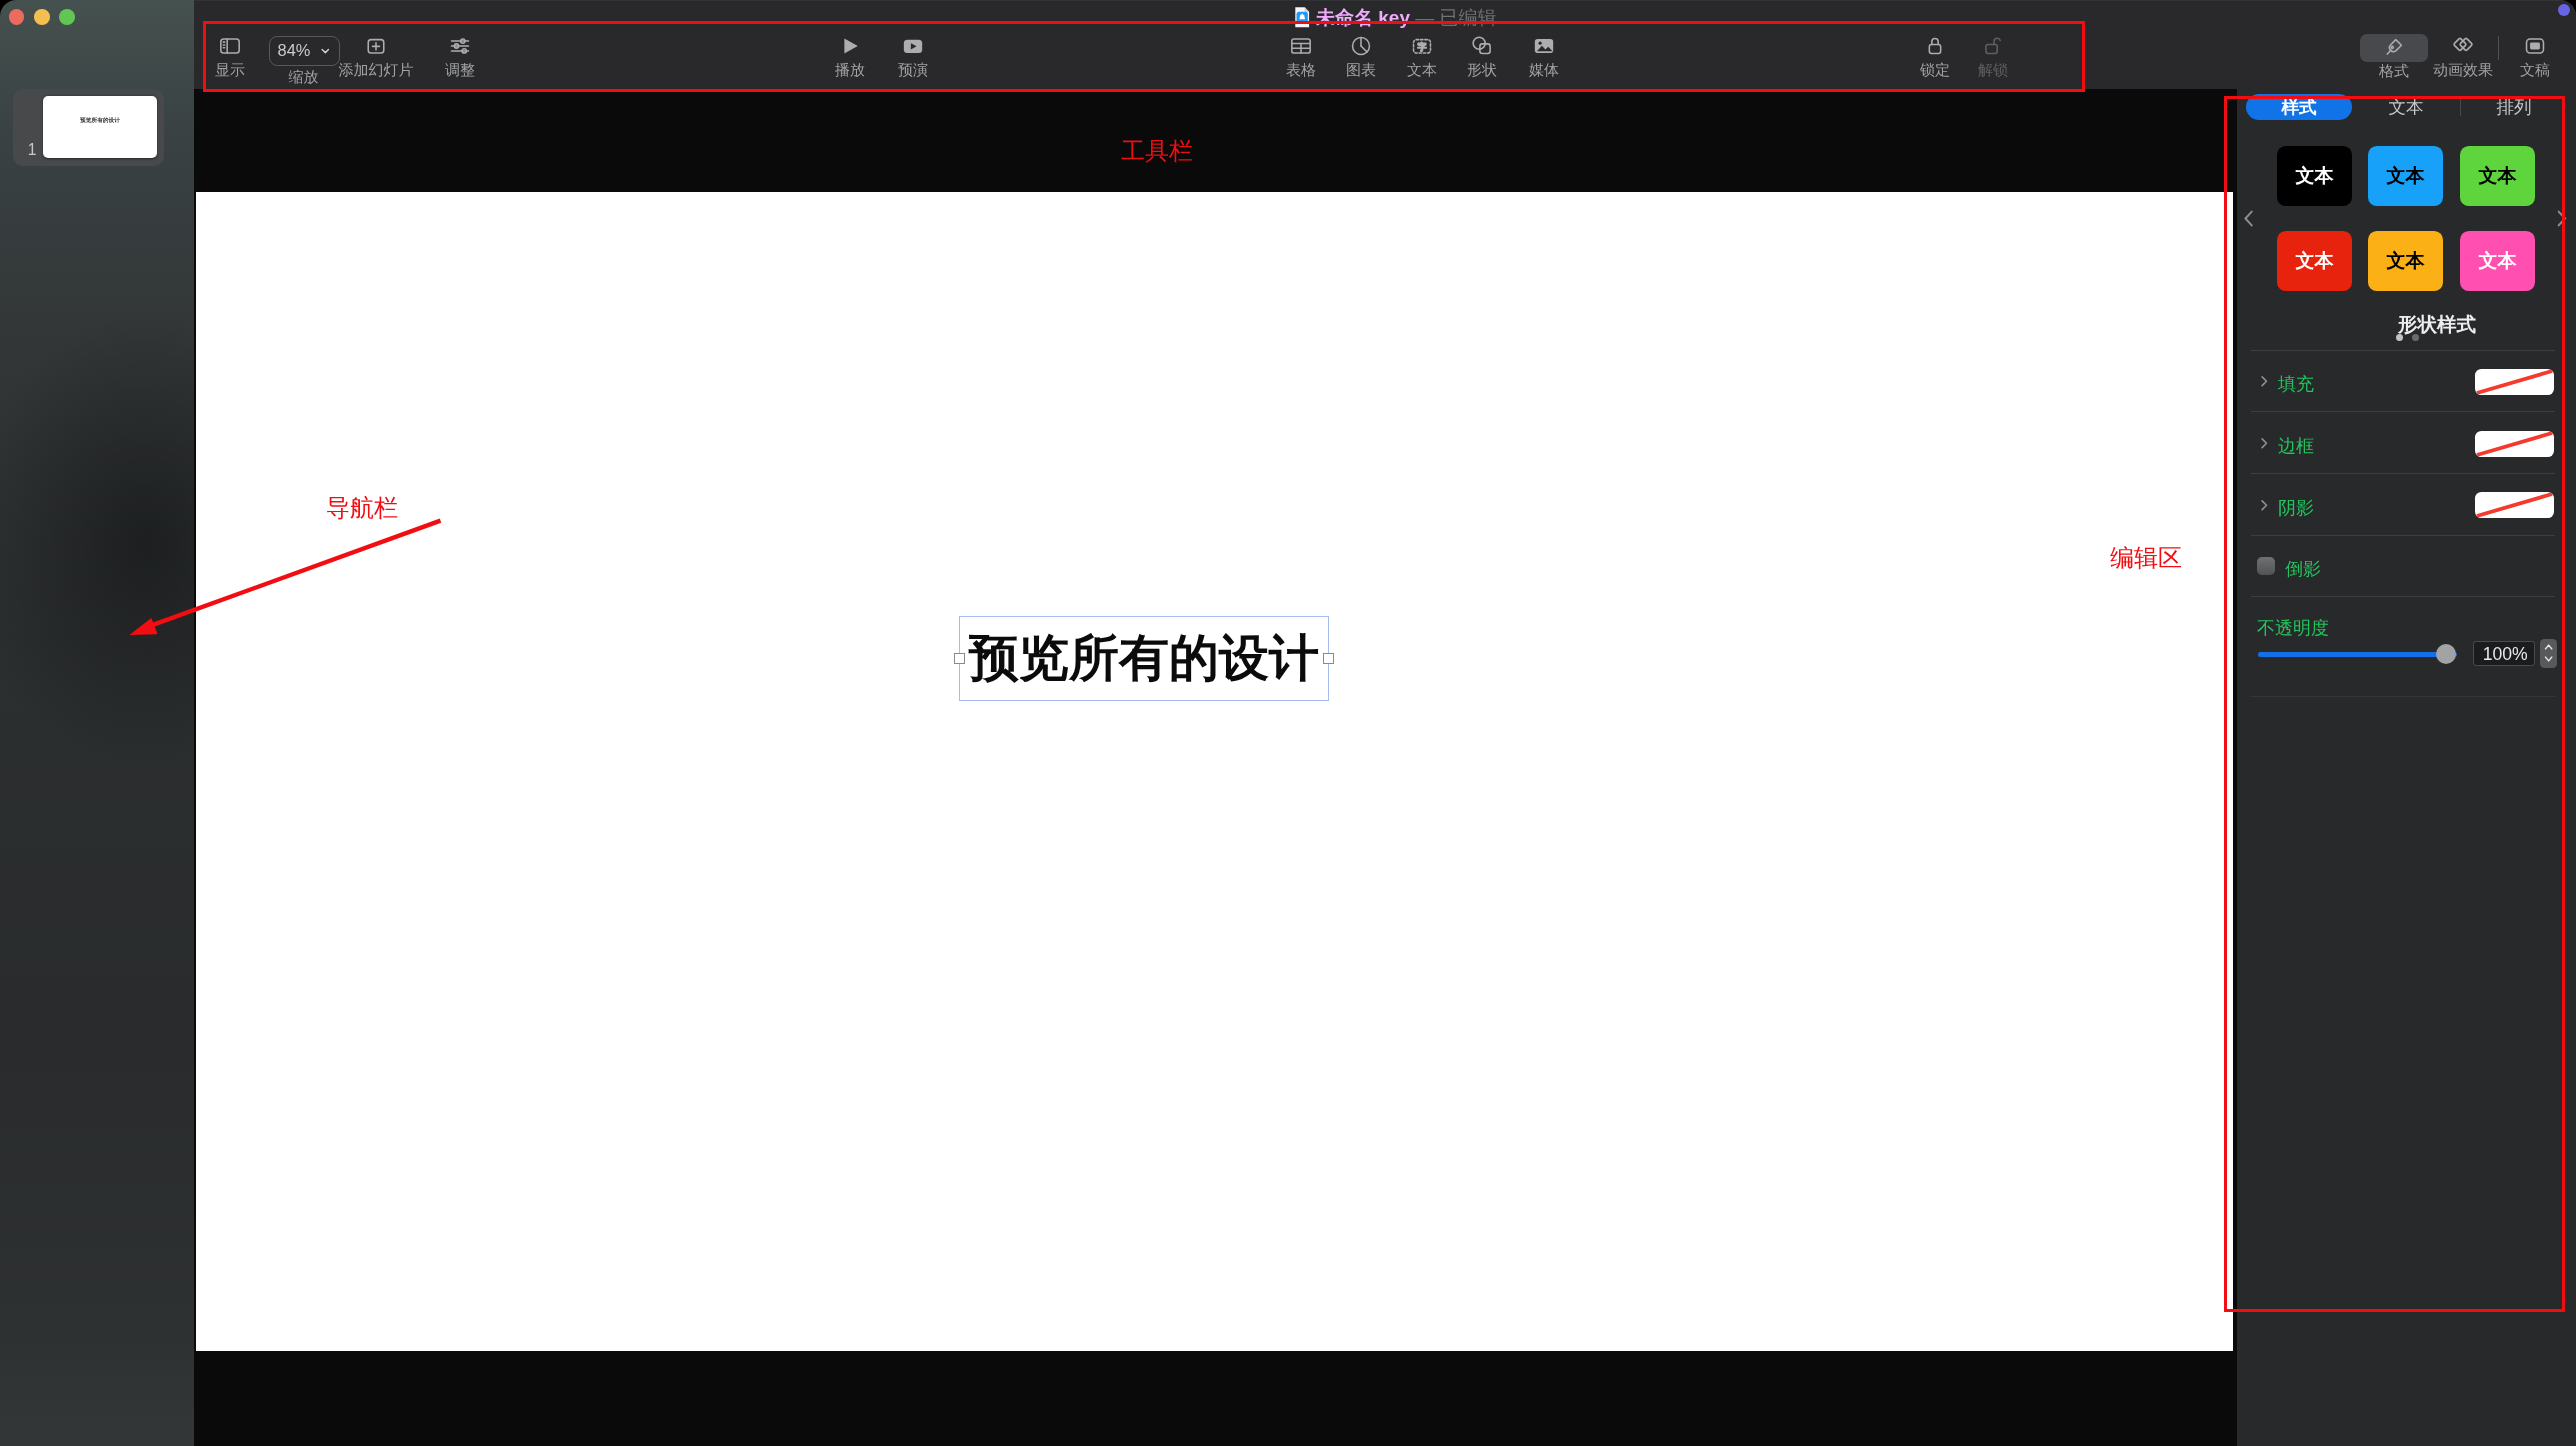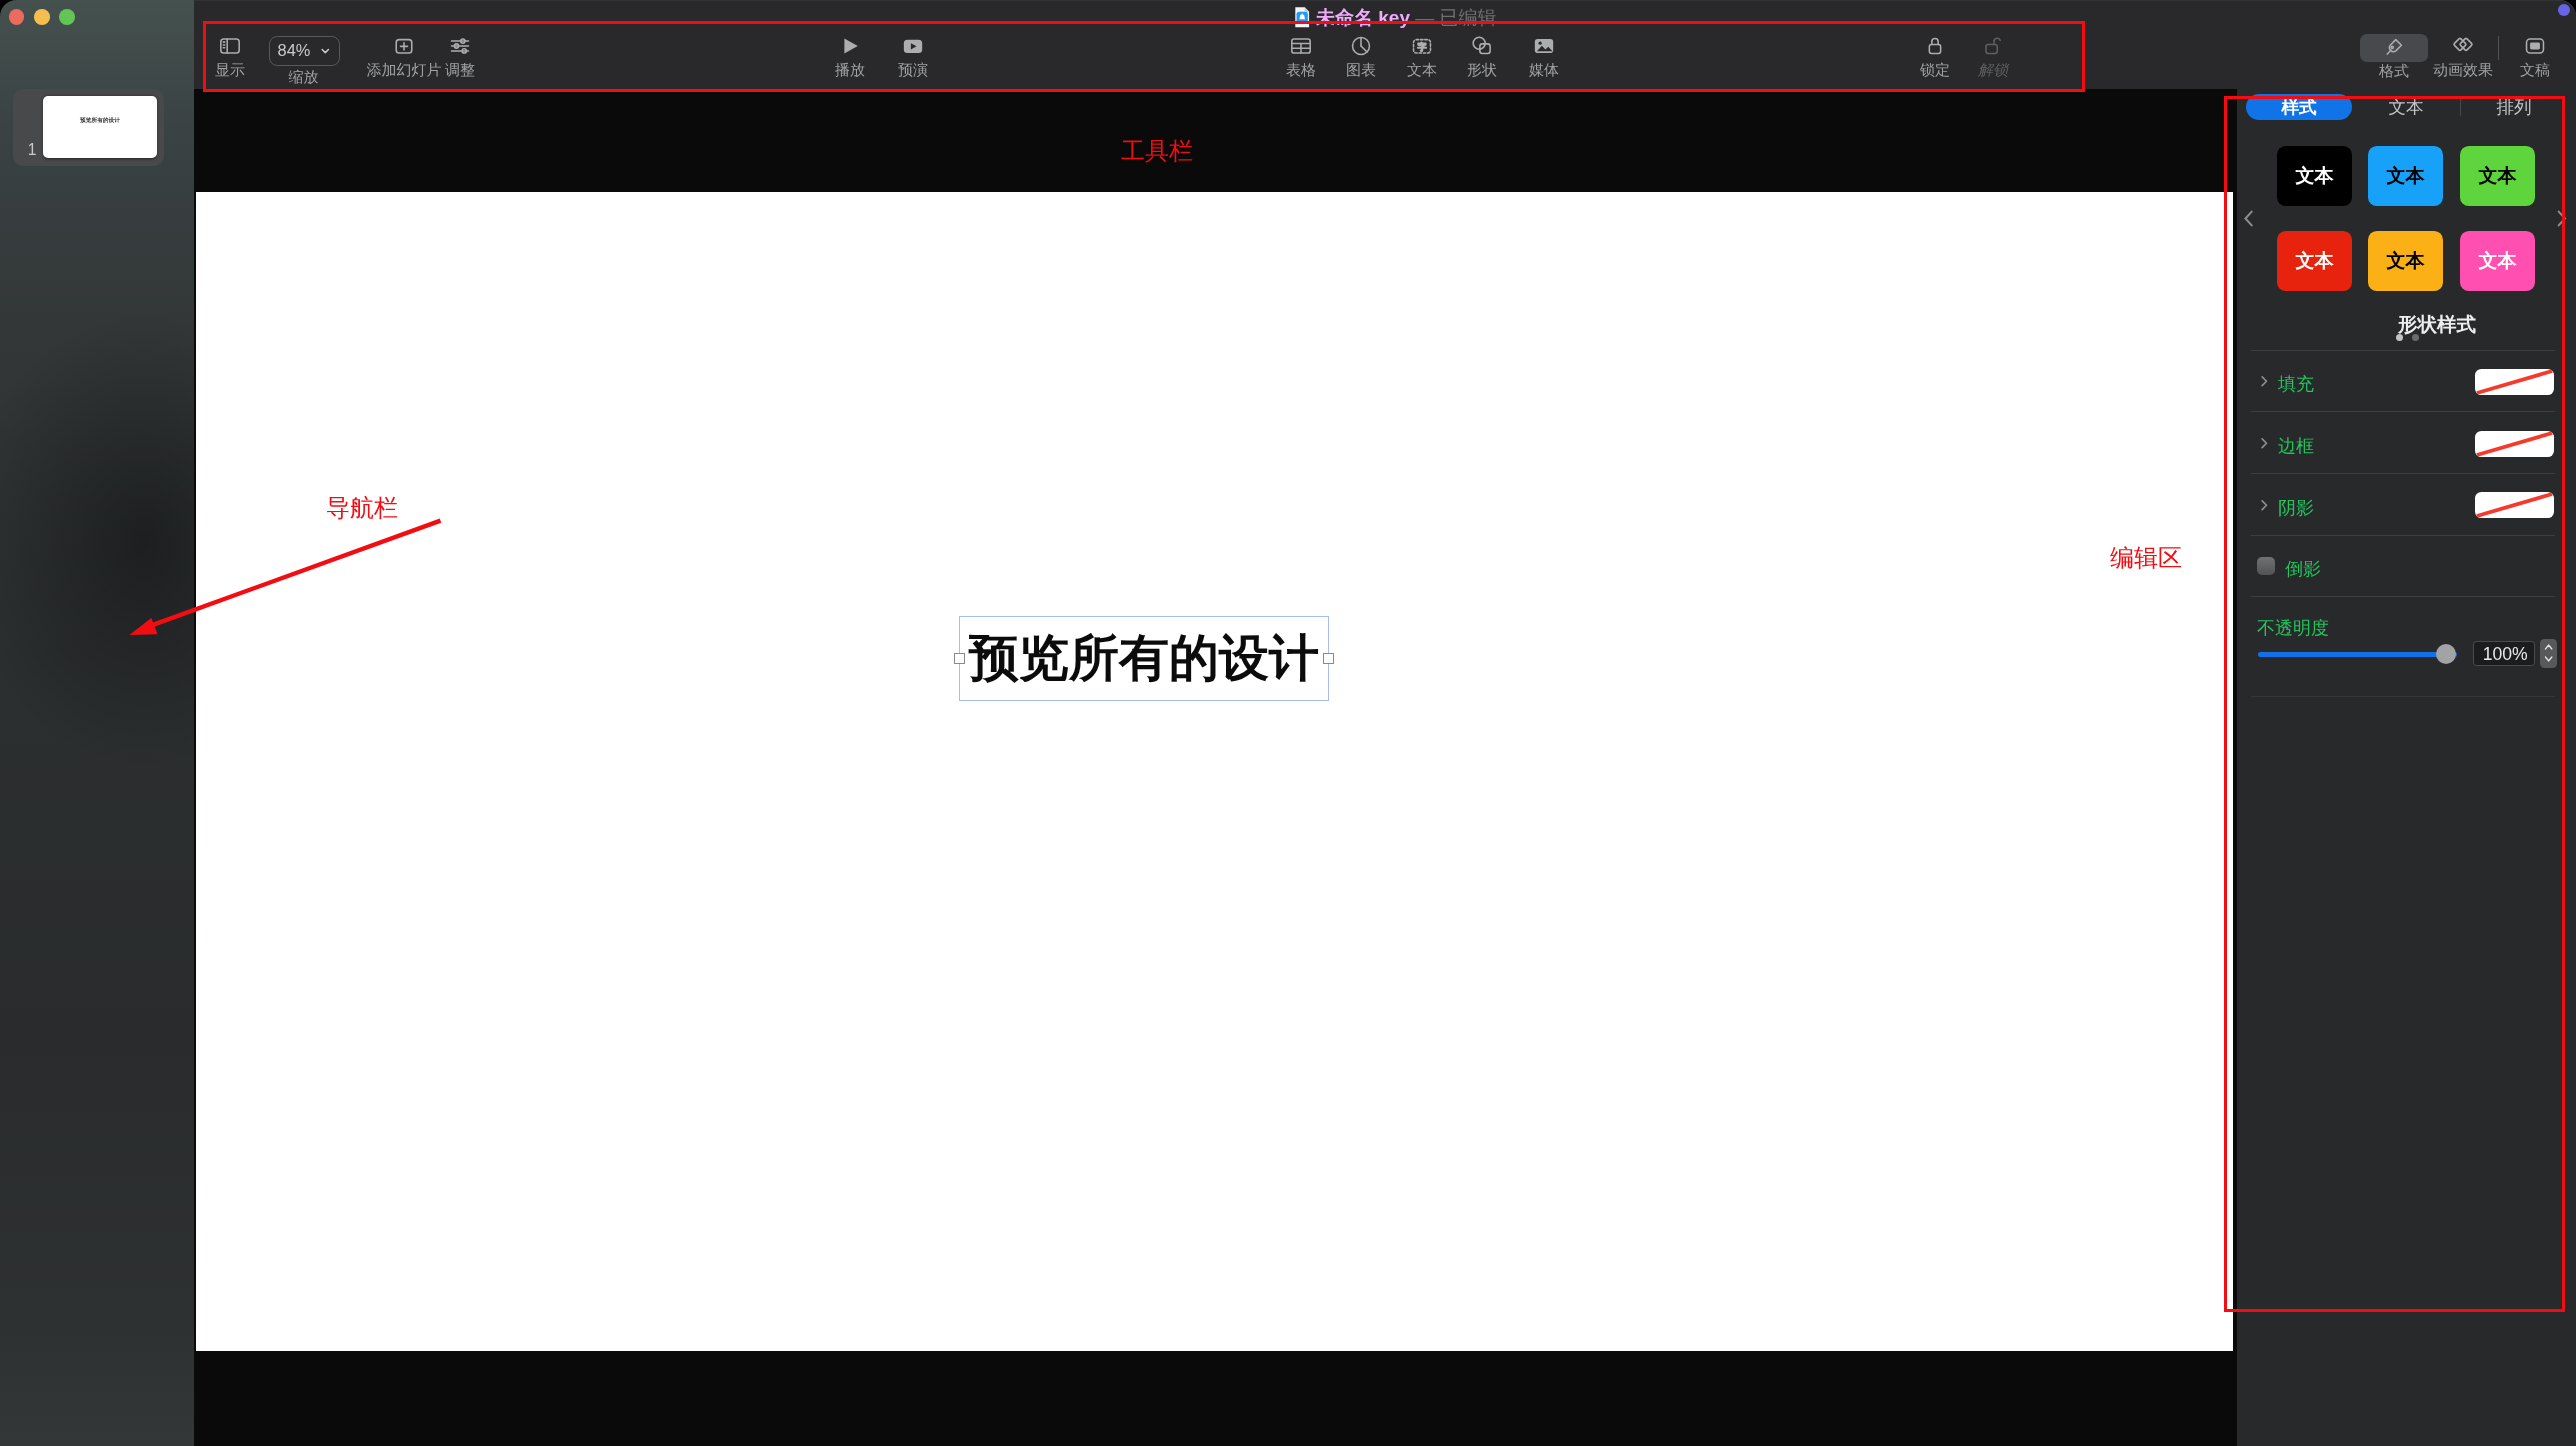--- a/index.html
+++ b/index.html
@@ -24,21 +24,21 @@
   .title-name { font-size:19px; font-weight:700; color:#f0abfc; }
   .title-status { font-size:19px; font-weight:400; color:#707173; }
 
   
   .tbi { position:absolute; top:34px; width:78px; text-align:center; }
   .tbi .ic { display:block; margin:0 auto; width:24px; height:24px; }
   .tbl { margin-top:3.8px; font-size:15px; color:#a0a2a4; line-height:16.4px; white-space:nowrap; }
   .ic * { stroke:#abadaf; stroke-width:2.2; fill:none; stroke-linecap:round; stroke-linejoin:round; }
   .ic .fl { fill:#abadaf; stroke:none; }
   .ic .cut { fill:#29292b; stroke:none; }
-  .dim .ic * { stroke:#5e5f61; } .dim .tbl { color:#5e5f61;font-style:italic; }
+  .dim .ic * { stroke:#5e5f61; } .dim .tbl { color:#5e5f61; }
   .zoombox { left:269px; top:36px; width:69px; height:28px; border:1.3px solid #58595b; border-radius:8.2px;
     color:#c9cacb; font-size:16.4px; line-height:26.4px; text-align:center; }
   .fmt-pill { left:2360px; top:34px; width:68px; height:28px; background:#47494c; border-radius:7px; }
   .tb-sep { left:2498px; top:36px; width:1.3px; height:24px; background:#505153; }
   .corner-dot { left:2558px; top:4.4px; width:12px; height:12px; border-radius:50%; }
 
   
   .thumb-sel { left:12.6px; top:89px; width:151px; height:77px; background:#48494b; border-radius:10px; }
   .thumb { left:43px; top:96px; width:114px; height:62px; background:#ffffff; border-radius:5px;
     box-shadow:0 0.6px 2.5px rgba(0,0,0,.5); }
@@ -121,21 +121,21 @@
   </div>
 
   <div class="abs zoombox">
     <span>84%</span>
     <svg width="12.6" height="8.8" viewBox="0 0 20 14" style="margin-left:3.8px">
       <polyline points="5,4 10,9 15,4" fill="none" stroke="#c9cacb" stroke-width="2.4" stroke-linecap="round" stroke-linejoin="round"></polyline>
     </svg>
   </div>
   <div class="abs tbl" style="left:269px;top:65px;width:69px;text-align:center">缩放</div>
 
-  <div class="tbi" style="left:360px;width:88px">
+  <div class="tbi" style="left:332px;width:88px">
     <svg class="ic" viewBox="0 0 34 34">
       <rect x="6" y="8" width="22" height="19" rx="4"></rect>
         <line x1="17" y1="12.5" x2="17" y2="22.5"></line>
         <line x1="12" y1="17.5" x2="22" y2="17.5"></line>
     </svg>
     <div class="tbl">添加幻灯片</div>
   </div>
 
   <div class="tbi" style="left:421px">
     <svg class="ic" viewBox="0 0 34 34">

